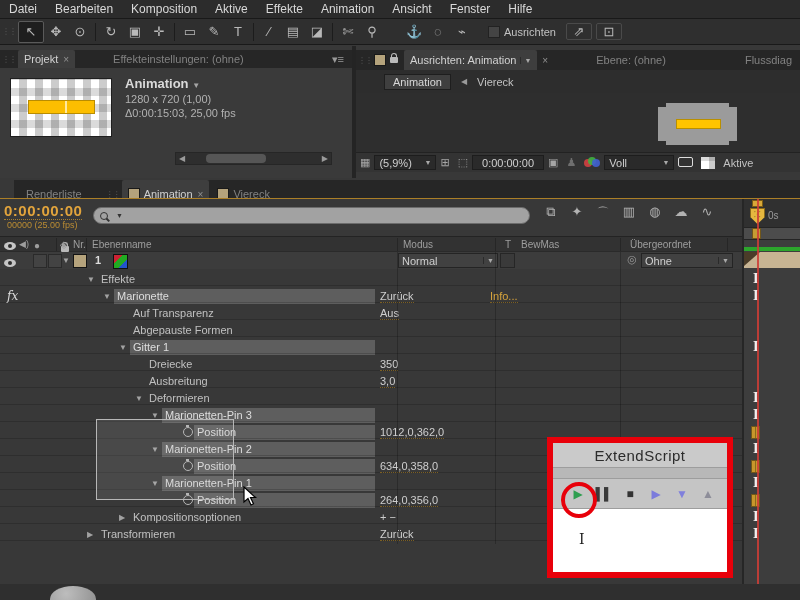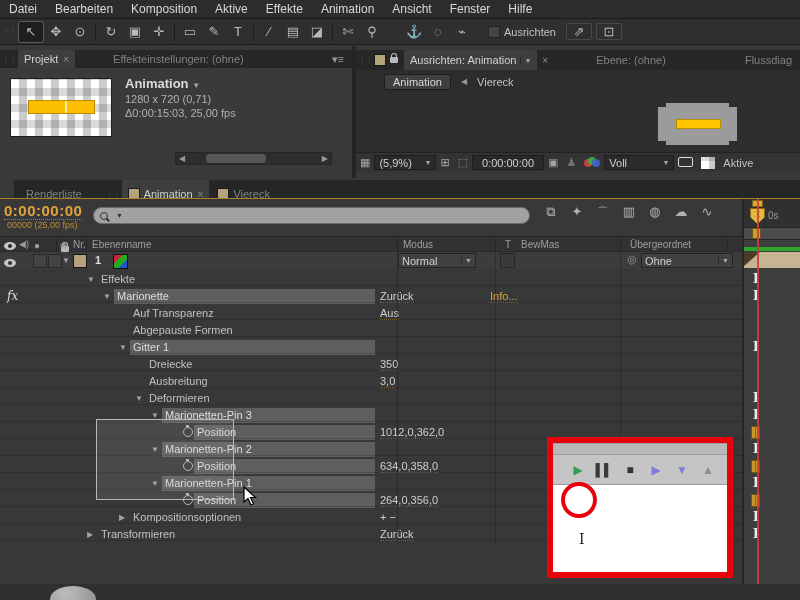--- a/index.html
+++ b/index.html
@@ -176,21 +176,21 @@
   <div id="proj-body" class="abs">
     <div id="proj-thumb" class="abs checker">
       <div class="abs" style="left:17px;top:21px;width:67px;height:14px;background:#fcbe00;border:1px solid #b98c00;box-sizing:border-box">
         <div class="abs" style="left:36px;top:0;width:2px;height:12px;background:#ffe9a0"></div>
       </div>
     </div>
     <div class="abs" style="left:125px;top:8px;font-weight:bold;font-size:13px;color:#dadada">
       <span>Animation</span>
       <span style="font-size:8px;color:#a5a5a5">▼</span>
     </div>
-    <div class="abs" style="left:125px;top:25px;color:#b2b2b2">1280 x 720 (0,71)</div>
+    <div class="abs" style="left:125px;top:25px;color:#b2b2b2">1280 x 720 (1,00)</div>
     <div class="abs" style="left:125px;top:39px;color:#b2b2b2">Δ0:00:15:03, 25,00 fps</div>
     <div id="proj-scroll" class="abs">
       <span>◀</span>
       <span style="width:60px;height:9px;background:#565656;border-radius:4px;margin-right:36px"></span>
       <span>▶</span>
     </div>
   </div>
   <div id="vdiv1" class="abs"></div>
 
   <div id="comp-tabs" class="abs tabstrip">
@@ -300,21 +300,21 @@
   </div>
 
   <div id="layer-row" class="abs">
     <span class="eye abs" style="left:4px;top:5px"></span>
     <span class="abs" style="left:33px;top:2px;width:12px;height:12px;background:#434343;border:1px solid #2a2a2a"></span>
     <span class="abs" style="left:48px;top:2px;width:12px;height:12px;background:#434343;border:1px solid #2a2a2a"></span>
     <span class="abs arr" style="left:62px;top:4px">▼</span>
     <span class="abs" style="left:73px;top:2px;width:12px;height:12px;background:#b5a37c;border:1px solid #141414"></span>
     <span class="abs" style="left:95px;top:2px;font-weight:bold;color:#dcdcdc">1</span>
     <span class="abs" style="left:113px;top:2px;width:13px;height:13px;background:linear-gradient(135deg,#c23 0 33%,#2a2 33% 66%,#25c 66%);border:1px solid #111"></span>
-    <span class="ddown abs" style="left:398px;top:1px;width:78px">
+    <span class="ddown abs" style="left:398px;top:1px;width:100px">
       <span>Normal</span>
       <span class="caret">▼</span>
     </span>
     <span class="abs" style="left:500px;top:1px;width:13px;height:13px;background:#3a3a3a;border:1px solid #262626"></span>
     <span class="abs" style="left:627px;top:1px;color:#9c9c9c">◎</span>
     <span class="ddown abs" style="left:641px;top:1px;width:92px">
       <span>Ohne</span>
       <span class="caret">▼</span>
     </span>
   </div>
@@ -429,20 +429,21 @@
         <span class="gkey" style="top: 295px;"></span>
         <span class="gibeam" style="top: 312px;">I</span>
         <span class="gibeam" style="top: 329px;">I</span>
       </div>
     <div id="redline"></div>
   </div>
 
   <div id="marquee" class="abs"></div>
 
   <div id="es-panel" class="abs">
+    <div id="es-title">ExtendScript</div>
     <div id="es-strip"></div>
     <div id="es-toolbar">
         <span class="esbtn" style="color: rgb(46, 158, 79);">▶</span>
         <span class="esbtn" style="color: rgb(58, 58, 58);">▌▌</span>
         <span class="esbtn" style="color: rgb(51, 51, 51);">■</span>
         <span class="esbtn" style="color: rgb(123, 123, 220);">▶</span>
         <span class="esbtn" style="color: rgb(128, 128, 220);">▼</span>
         <span class="esbtn" style="color: rgb(141, 141, 153);">▲</span>
       </div>
     <div id="es-ring"></div>

